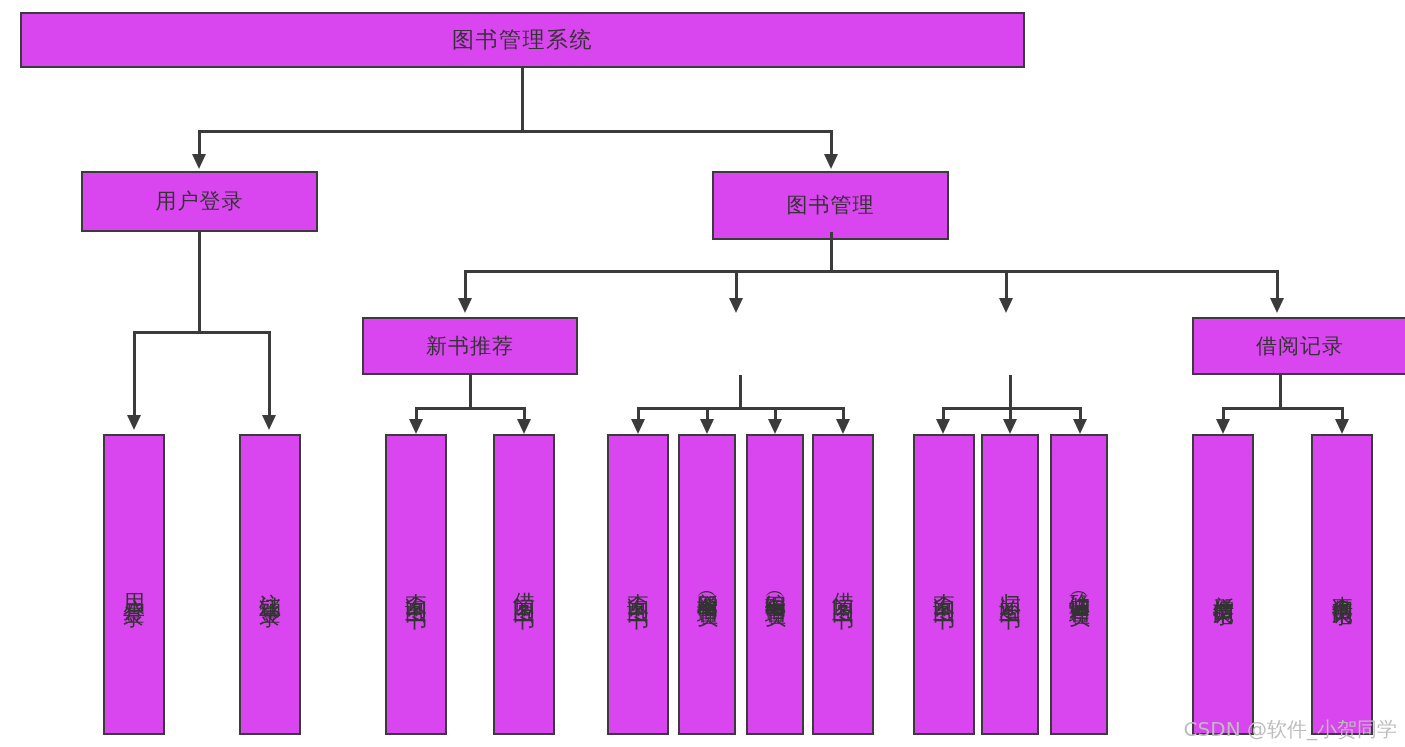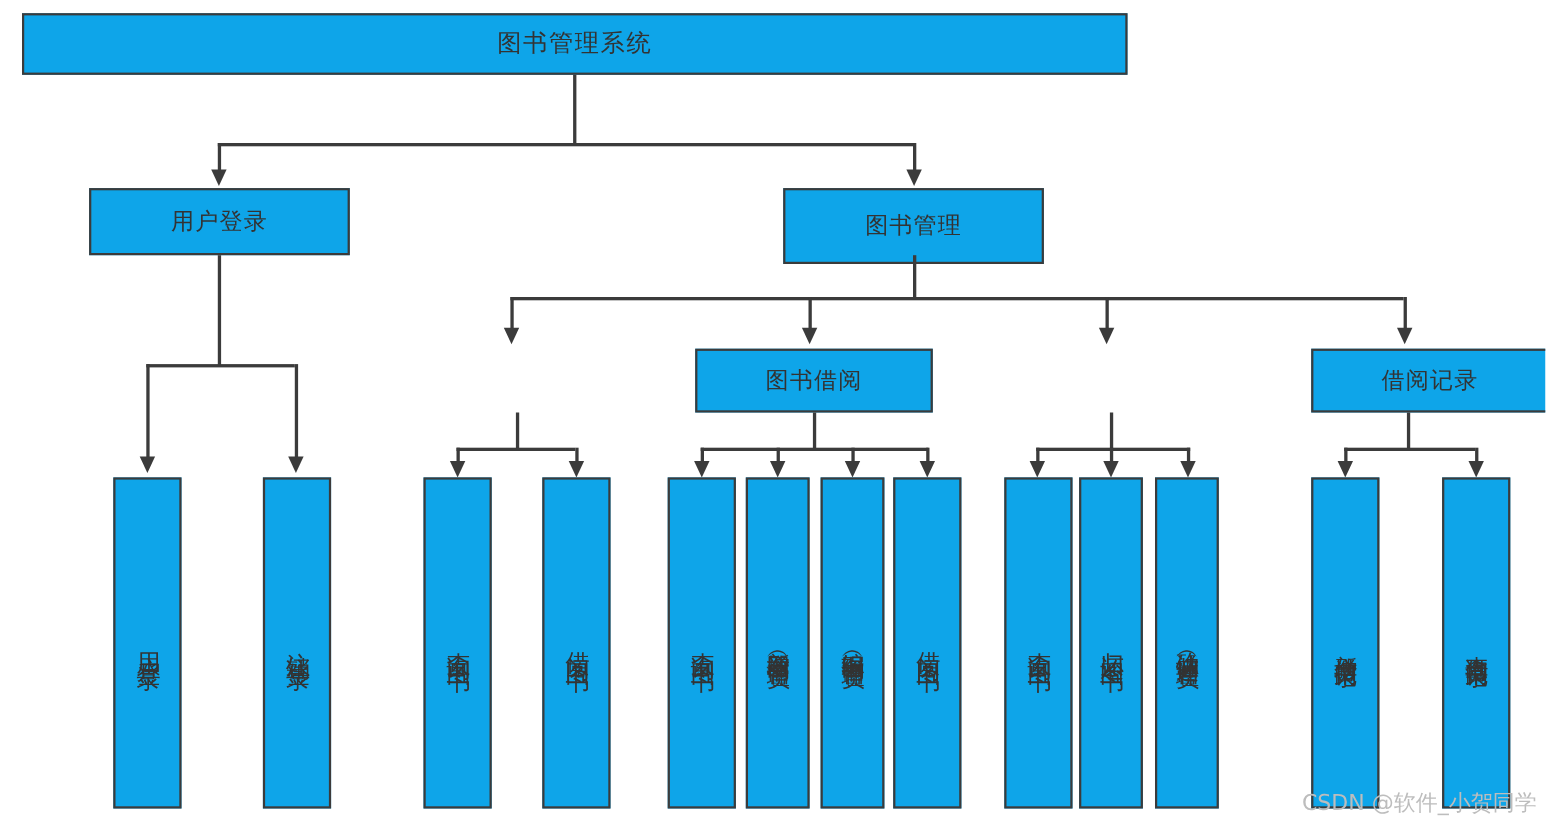--- a/index.html
+++ b/index.html
@@ -11,21 +11,21 @@
     position:relative;
     width:1405px;
     height:747px;
     background:#ffffff;
     overflow:hidden;
   }
   
   .node{
     position:absolute;
     box-sizing:border-box;
-    background:#0ea5e9;
+    background:#d946ef;
     border:2.5px solid #3b3b3b;
     display:flex;
     align-items:center;
     justify-content:center;
     color:#333333;
     line-height:1.18;
     text-align:center;
   }
   .node .label{
     display:block;
@@ -120,22 +120,22 @@
   <div class="ln h" style="left:464px;top:270px;width:812px;"></div>
   <div class="ln v" style="left:464px;top:270px;height:30px;"></div>
   <div class="arrow" style="left:458px;top:298px;"></div>
   <div class="ln v" style="left:735px;top:270px;height:30px;"></div>
   <div class="arrow" style="left:729px;top:298px;"></div>
   <div class="ln v" style="left:1005px;top:270px;height:30px;"></div>
   <div class="arrow" style="left:999px;top:298px;"></div>
   <div class="ln v" style="left:1276px;top:270px;height:30px;"></div>
   <div class="arrow" style="left:1270px;top:298px;"></div>
 
-  <div class="node h" style="left:632px;top:317px;width:216px;height:58px;">
-    <span class="label">图书借阅</span>
+  <div class="node h" style="left:362px;top:317px;width:216px;height:58px;">
+    <span class="label">新书推荐</span>
   </div>
   <div class="node h" style="left:1172px;top:317px;width:216px;height:58px;margin-left:20px;">
     <span class="label">借阅记录</span>
   </div>
 
   <div class="ln v" style="left:469px;top:375px;height:34px;"></div>
   <div class="ln h" style="left:415px;top:407px;width:108px;"></div>
   <div class="ln v" style="left:415px;top:407px;height:14px;"></div>
   <div class="arrow" style="left:409px;top:419px;"></div>
   <div class="ln v" style="left:523px;top:407px;height:14px;"></div>

